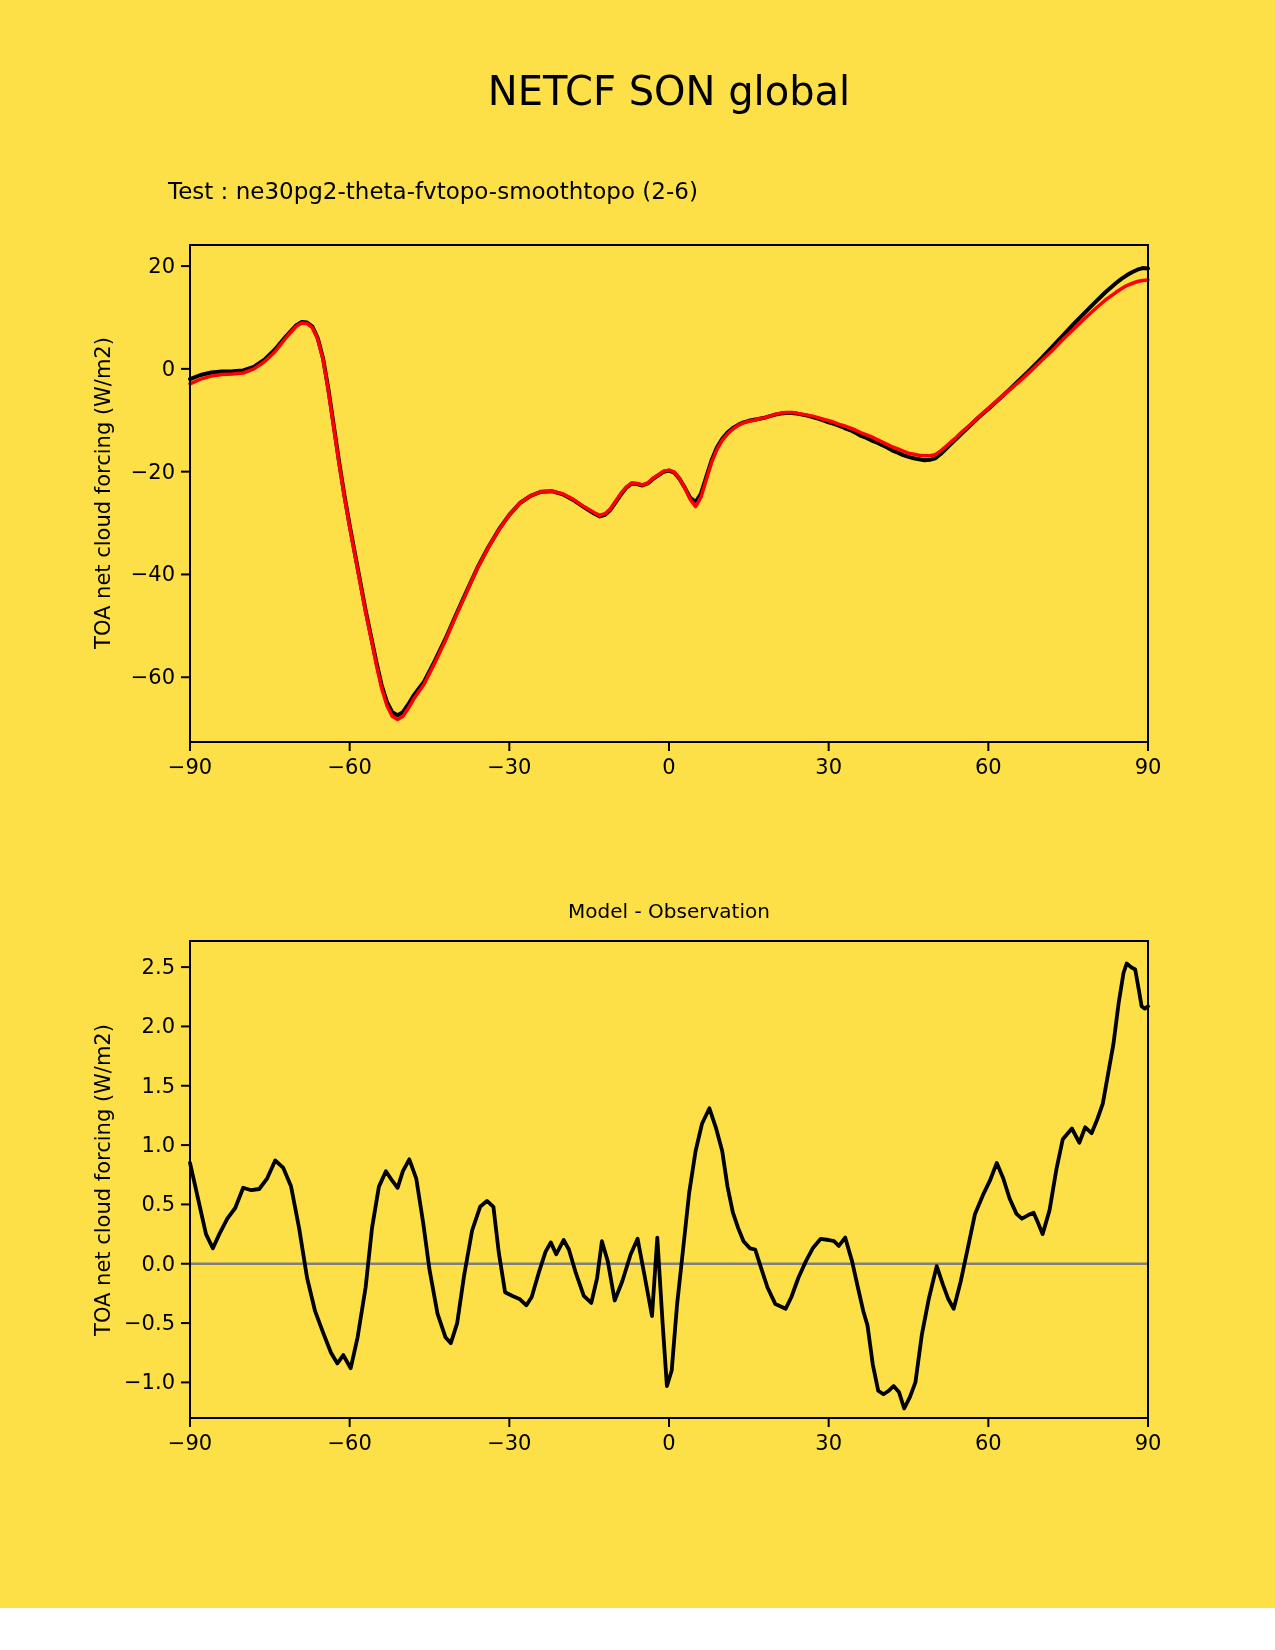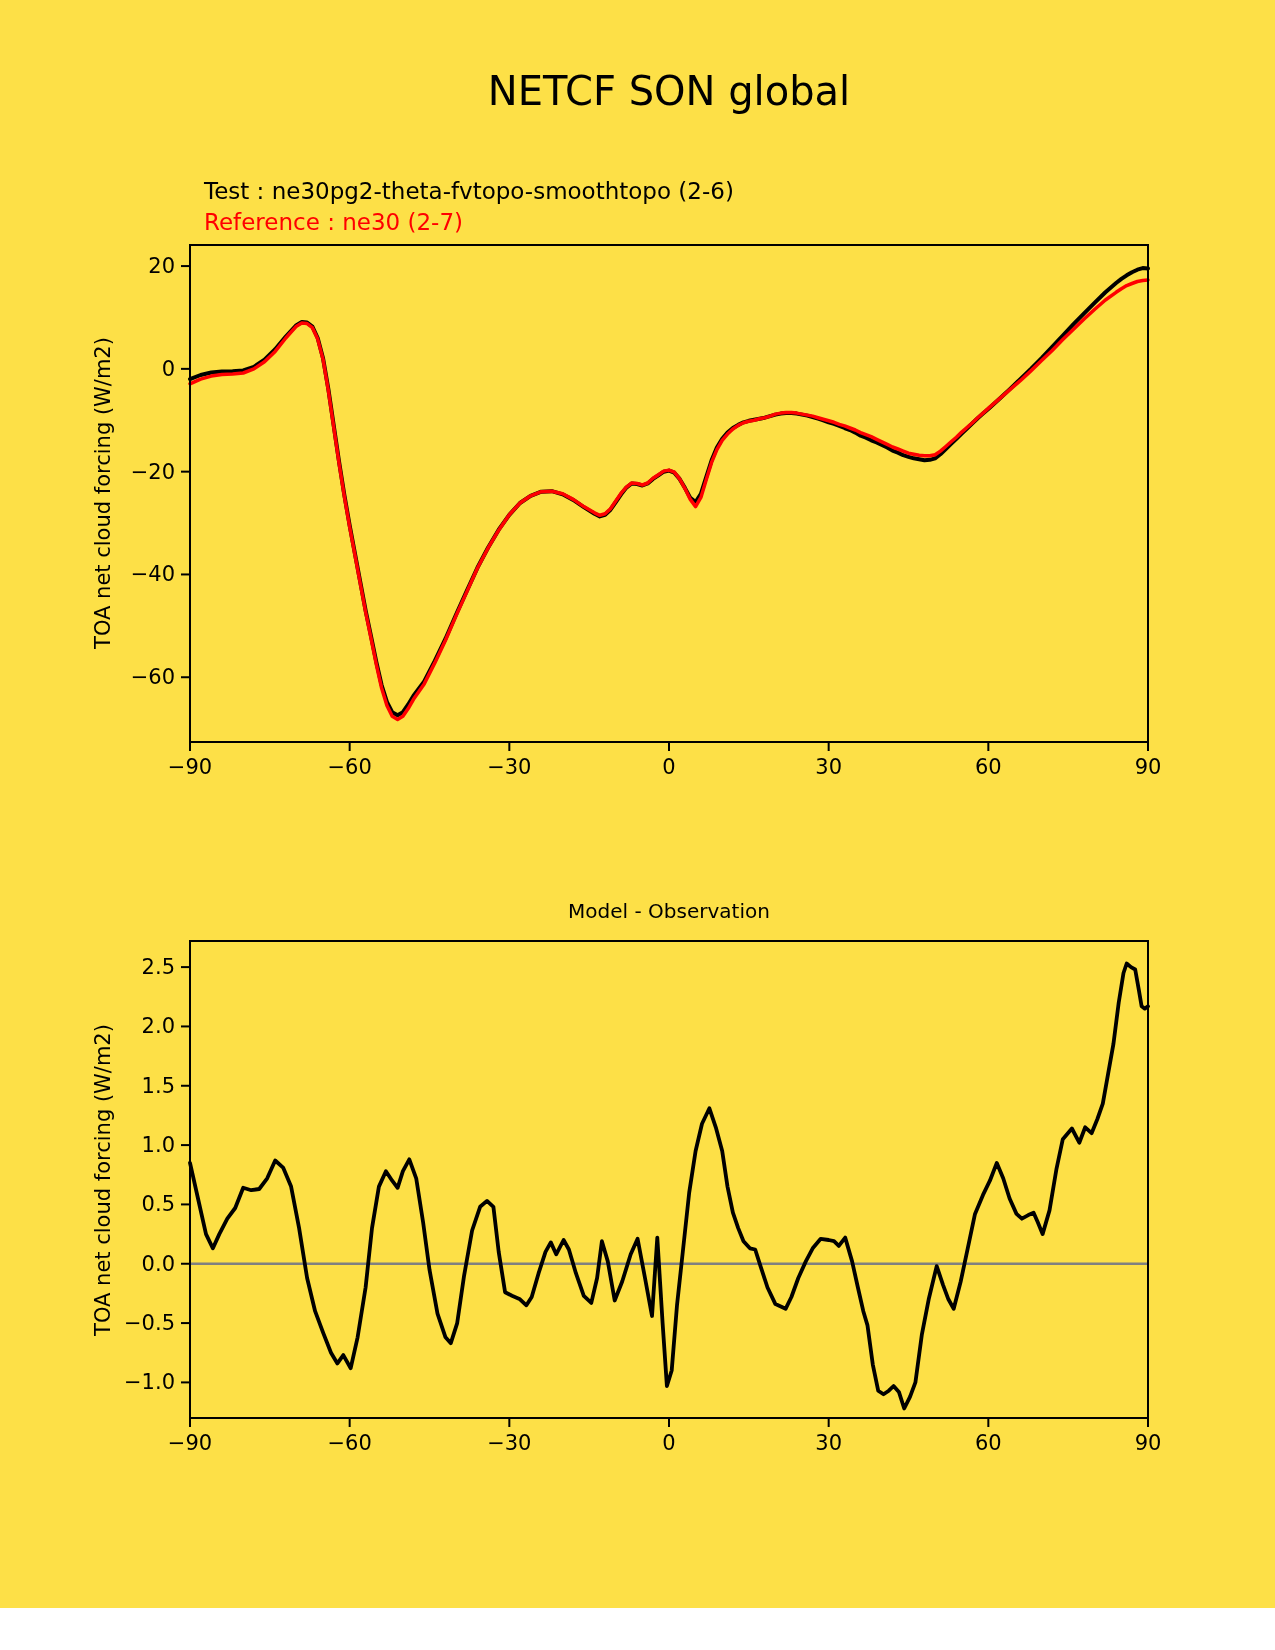--- a/index.html
+++ b/index.html
@@ -1,38 +1,37 @@
 <!DOCTYPE html>
 <html><head>
 <meta charset="utf-8">
 <style>
   html,body{margin:0;padding:0;background:#ffffff;}
   .page{position:relative;width:1275px;height:1608px;background:#fde047;overflow:hidden;
         font-family:"DejaVu Sans","Liberation Sans",sans-serif;color:#000;}
   .fig-title{position:absolute;left:190px;top:70px;width:958px;text-align:center;
              font-size:40px;line-height:1.05;}
-  .legend{position:absolute;left:168px;top:176px;font-size:23px;line-height:31px;margin-left:36px;}
+  .legend{position:absolute;left:168px;top:176px;font-size:23px;line-height:31px;}
   .legend .ref{color:#ff0000;}
   .sub-title{position:absolute;left:190px;top:899px;width:958px;text-align:center;font-size:20px;}
   .ylab{position:absolute;width:600px;height:26px;text-align:center;font-size:21px;
         transform:rotate(-90deg);}
   .ylab.top{left:-196px;top:480px;}
   .ylab.bot{left:-196px;top:1167px;}
   svg text.tick{font-family:"DejaVu Sans","Liberation Sans",sans-serif;font-size:21px;fill:#000;}
 </style>
 </head>
 <body>
 
 <div class="page">
 
   <div class="fig-title">NETCF SON global</div>
 
   <div class="legend">
     <div class="test">Test : ne30pg2-theta-fvtopo-smoothtopo (2-6)</div>
-    <div class="ref">Reference : ne30 (2-7)</div>
   </div>
 
   <div class="ylab top">TOA net cloud forcing (W/m2)</div>
 
   <div class="sub-title">Model - Observation</div>
 
   <div class="ylab bot">TOA net cloud forcing (W/m2)</div>
 
   <svg id="charts" width="1275" height="1650" viewBox="0 0 1275 1650" style="position:absolute;left:0;top:0;">
       <g>

